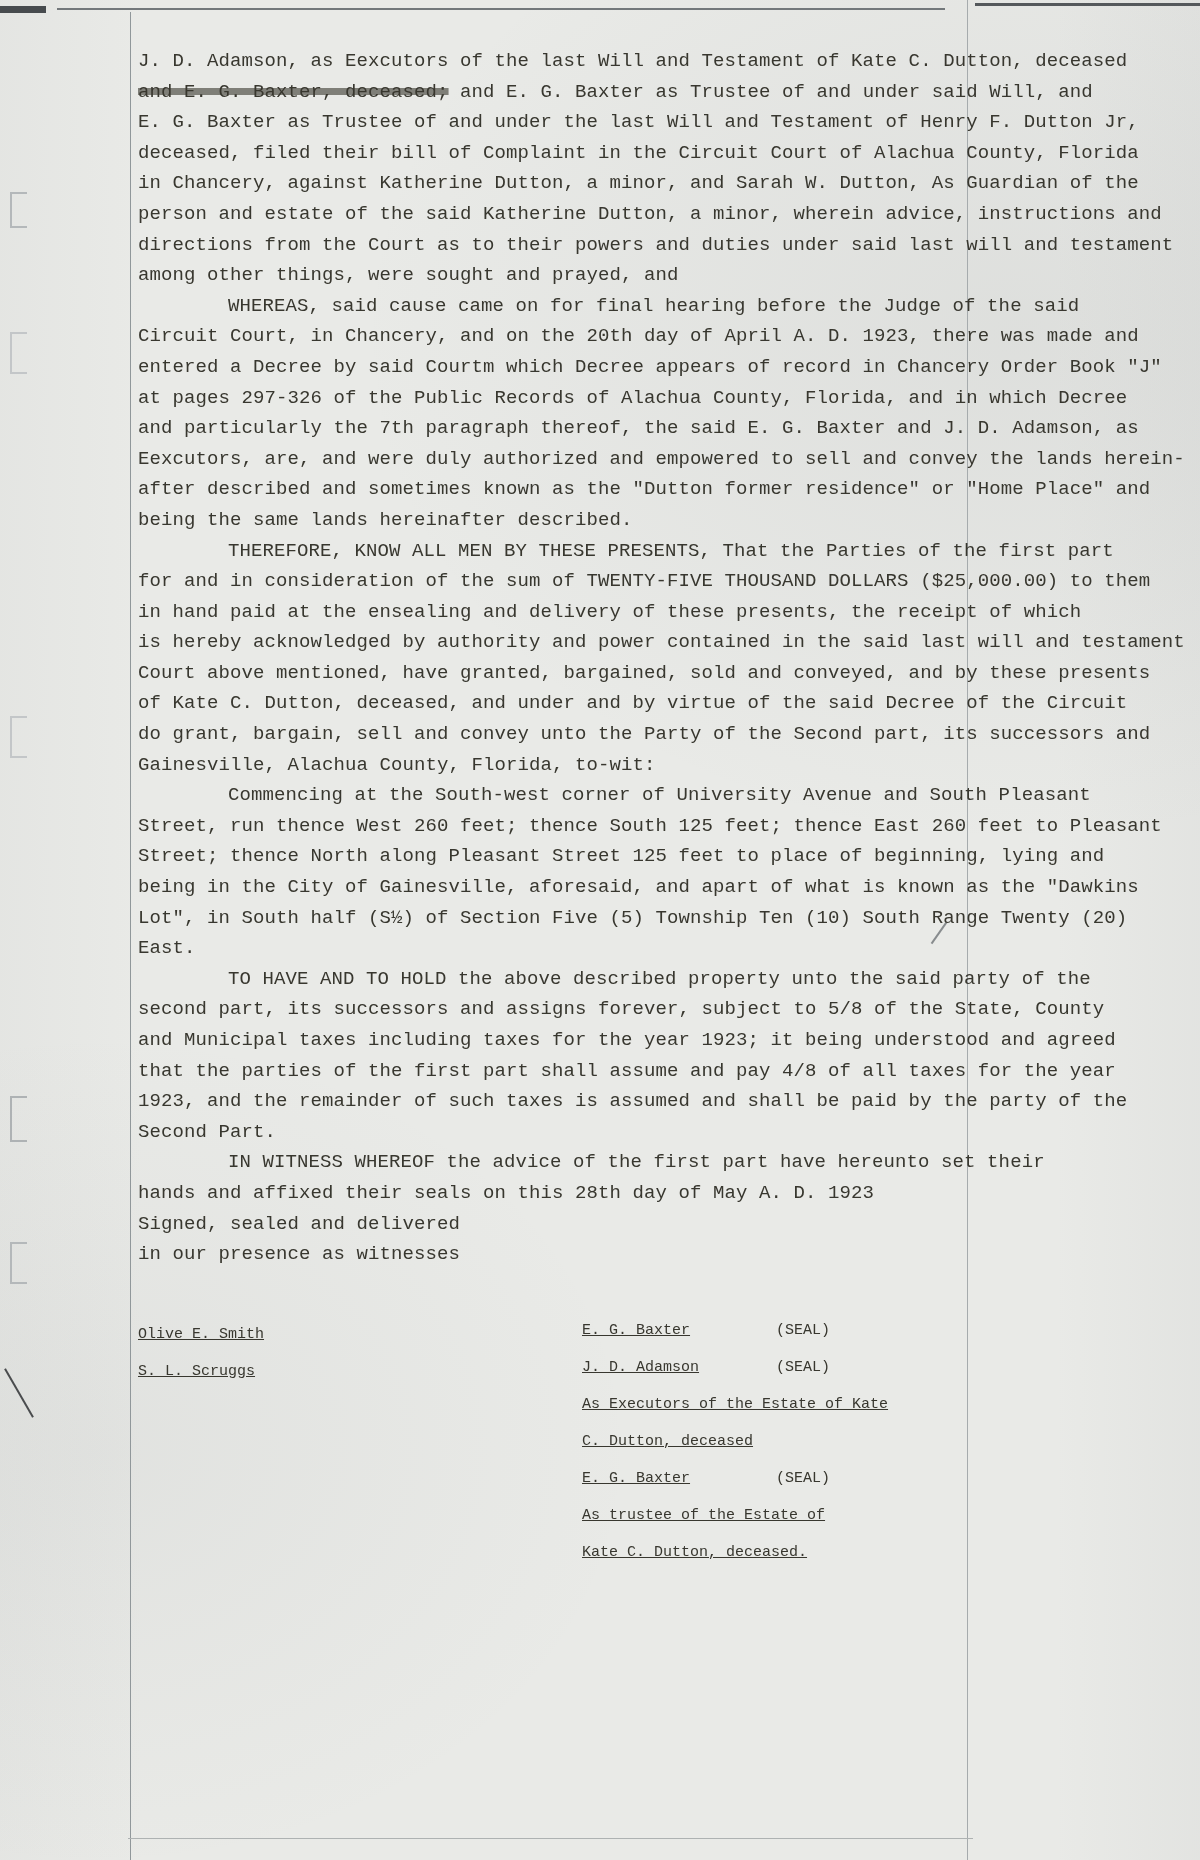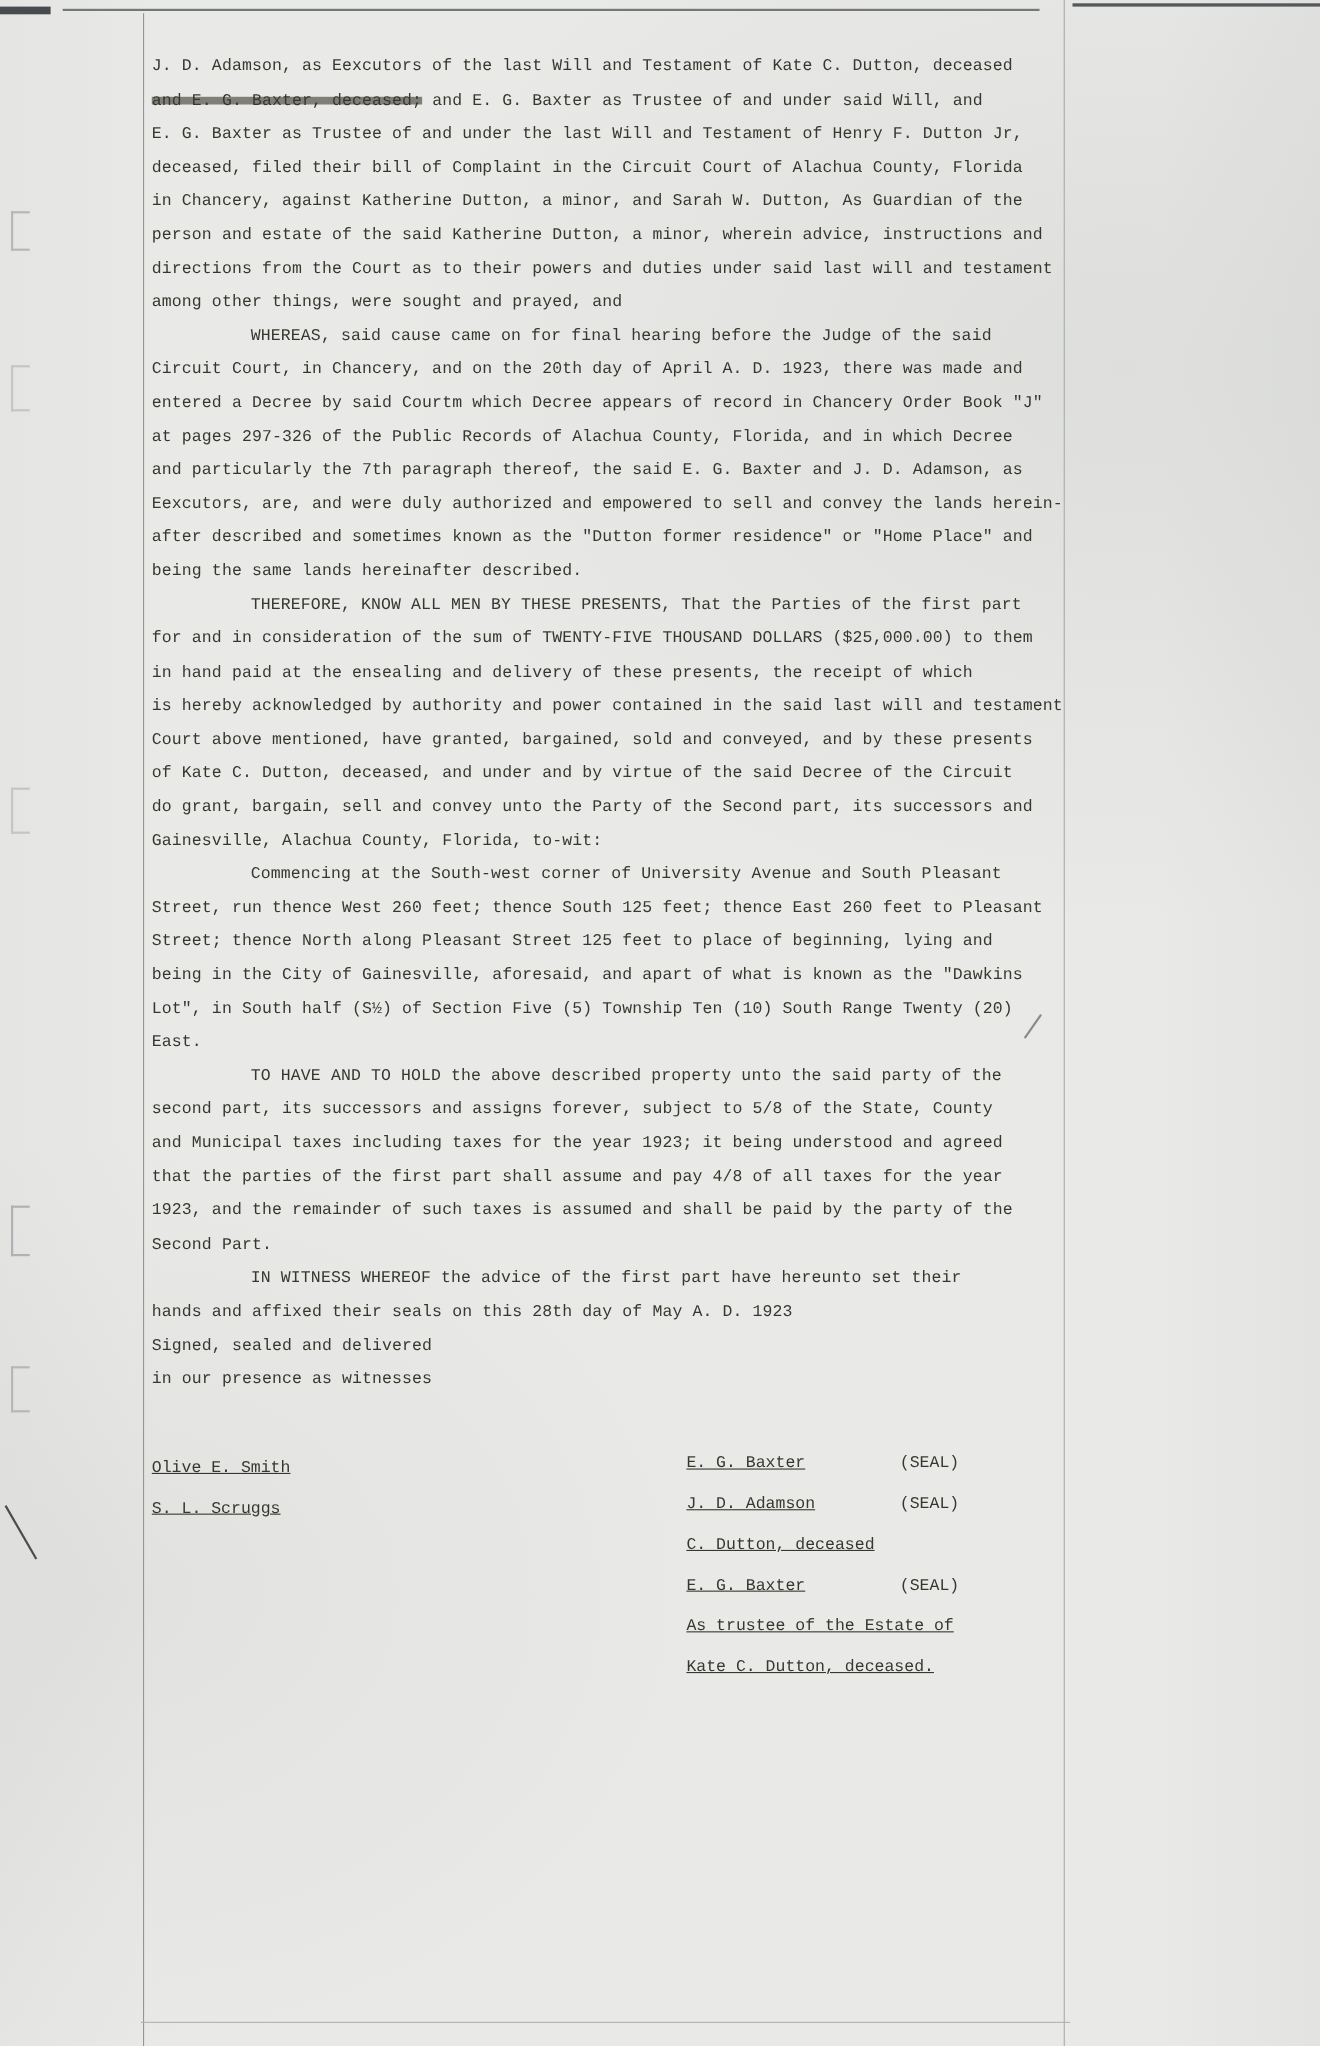--- a/index.html
+++ b/index.html
@@ -25,30 +25,30 @@
   .botline   { position: absolute; left: 128px; top: 1838px; width: 845px; height: 1px; background: #aeb2b2; }
   .bracket { position: absolute; left: 10px; width: 17px; border: 2px solid #b4b8ba; border-right: none; background: transparent; }
   .b1 { top: 192px;  height: 36px; }
   .b2 { top: 332px;  height: 42px; border-color: #c3c6c8; }
   .b3 { top: 716px;  height: 42px; border-color: #c3c6c8; }
   .b4 { top: 1096px; height: 46px; border-color: #aeb2b4; }
   .b5 { top: 1242px; height: 42px; border-color: #b4b8ba; }
   .slash { position: absolute; left: 18px; top: 1365px; width: 2px; height: 56px; background: #4a4c4e; transform: rotate(-30deg); }
   .tick  { position: absolute; left: 938px; top: 920px; width: 2px; height: 26px; background: #888c8e; transform: rotate(35deg); }
   .body { position: absolute; left: 138px; top: 46px; width: 830px; }
-  .line { font-size: 15px; line-height: 30.6px; white-space: pre; letter-spacing: 0.1px; }
+  .line { font-size: 19px; line-height: 30.6px; white-space: pre; letter-spacing: 0.1px; }
   .indent { padding-left: 90px; }
   .struck {
     text-decoration: line-through;
     text-decoration-thickness: 7px;
     text-decoration-color: rgba(56,55,47,0.6);
   }
   .sig-area { position: absolute; left: 138px; top: 1312px; width: 830px; font-size: 15px; }
   .wit-col { position: absolute; left: 0; top: 4px; }
-  .sig-col { position: absolute; left: 444px; top: 0; margin-left: 42px; }
+  .sig-col { position: absolute; left: 444px; top: 0; }
   .sig-row { position: relative; height: 37px; line-height: 37px; white-space: pre; text-decoration: underline; }
   .sig-seal { position: absolute; left: 194px; top: 0; }
 </style>
 </head>
 <body>
 
 <div class="page">
   <div class="shade"></div>
 
   <div class="topline-1"></div>
@@ -110,19 +110,20 @@
   </div>
 
   <div class="sig-area">
     <div class="wit-col">
       <div class="sig-row">Olive E. Smith</div>
       <div class="sig-row">S. L. Scruggs</div>
     </div>
     <div class="sig-col">
       <div class="sig-row"><span class="sig-name">E. G. Baxter</span><span class="sig-seal">(SEAL)</span></div>
       <div class="sig-row"><span class="sig-name">J. D. Adamson</span><span class="sig-seal">(SEAL)</span></div>
+      <div class="sig-row"><span class="sig-name">As Executors of the Estate of Kate</span><span class="sig-seal"></span></div>
       <div class="sig-row"><span class="sig-name">C. Dutton, deceased</span><span class="sig-seal"></span></div>
       <div class="sig-row"><span class="sig-name">E. G. Baxter</span><span class="sig-seal">(SEAL)</span></div>
       <div class="sig-row"><span class="sig-name">As trustee of the Estate of</span><span class="sig-seal"></span></div>
       <div class="sig-row"><span class="sig-name">Kate C. Dutton, deceased.</span><span class="sig-seal"></span></div>
     </div>
   </div>
 </div>
 
 </body></html>

